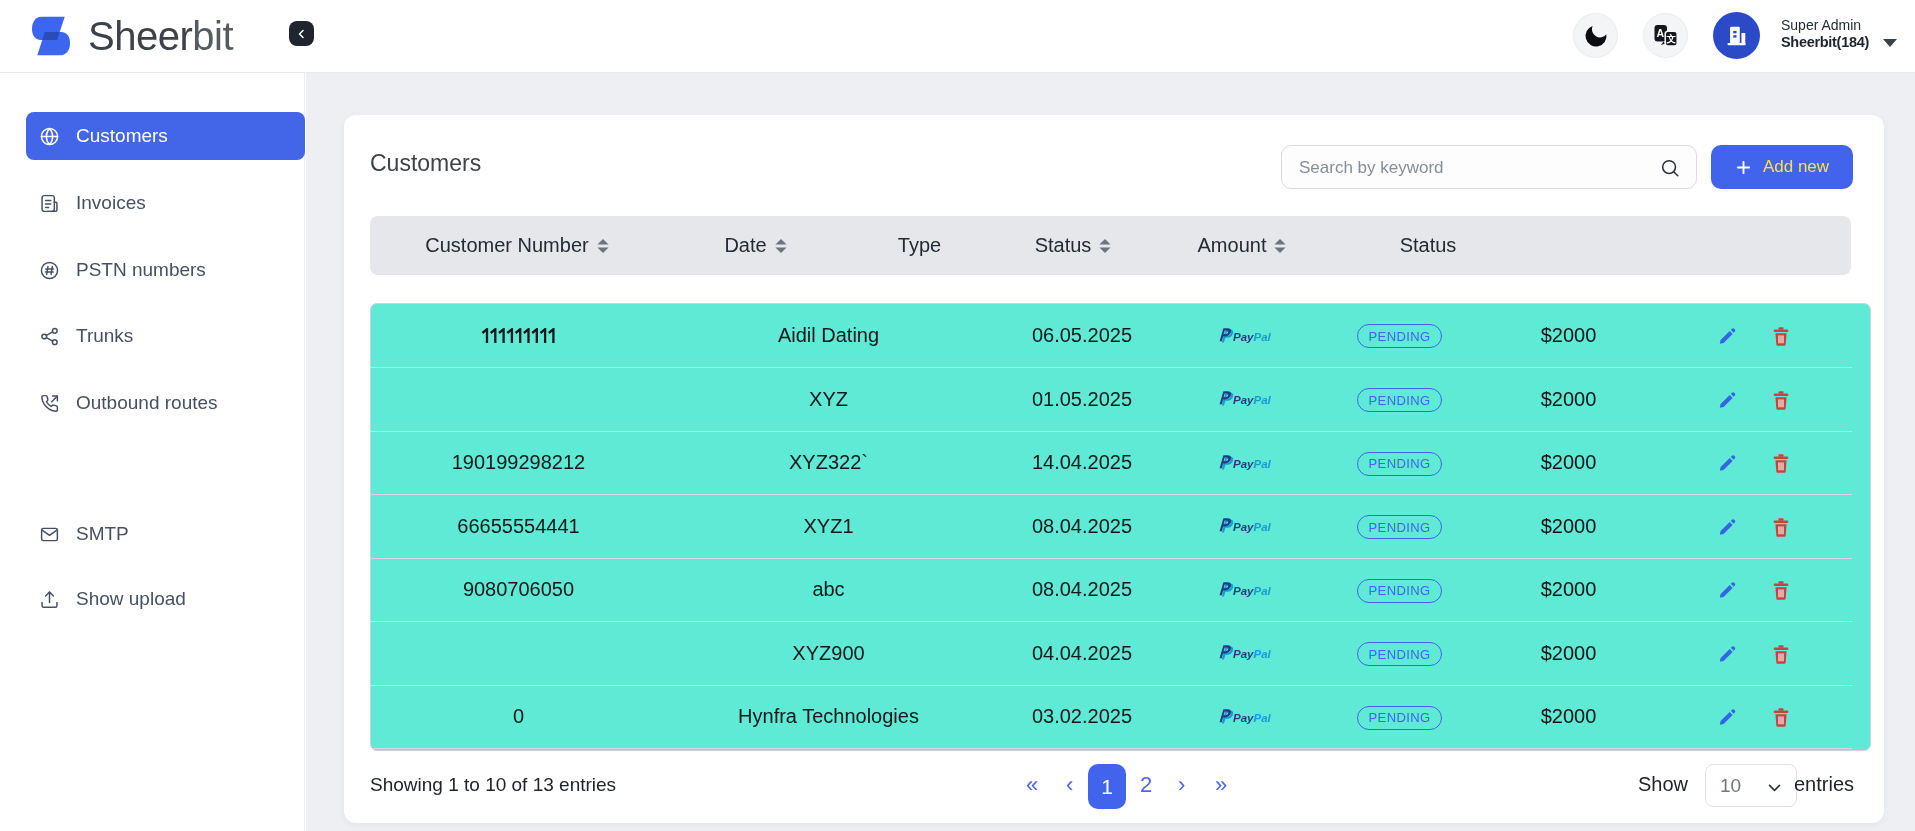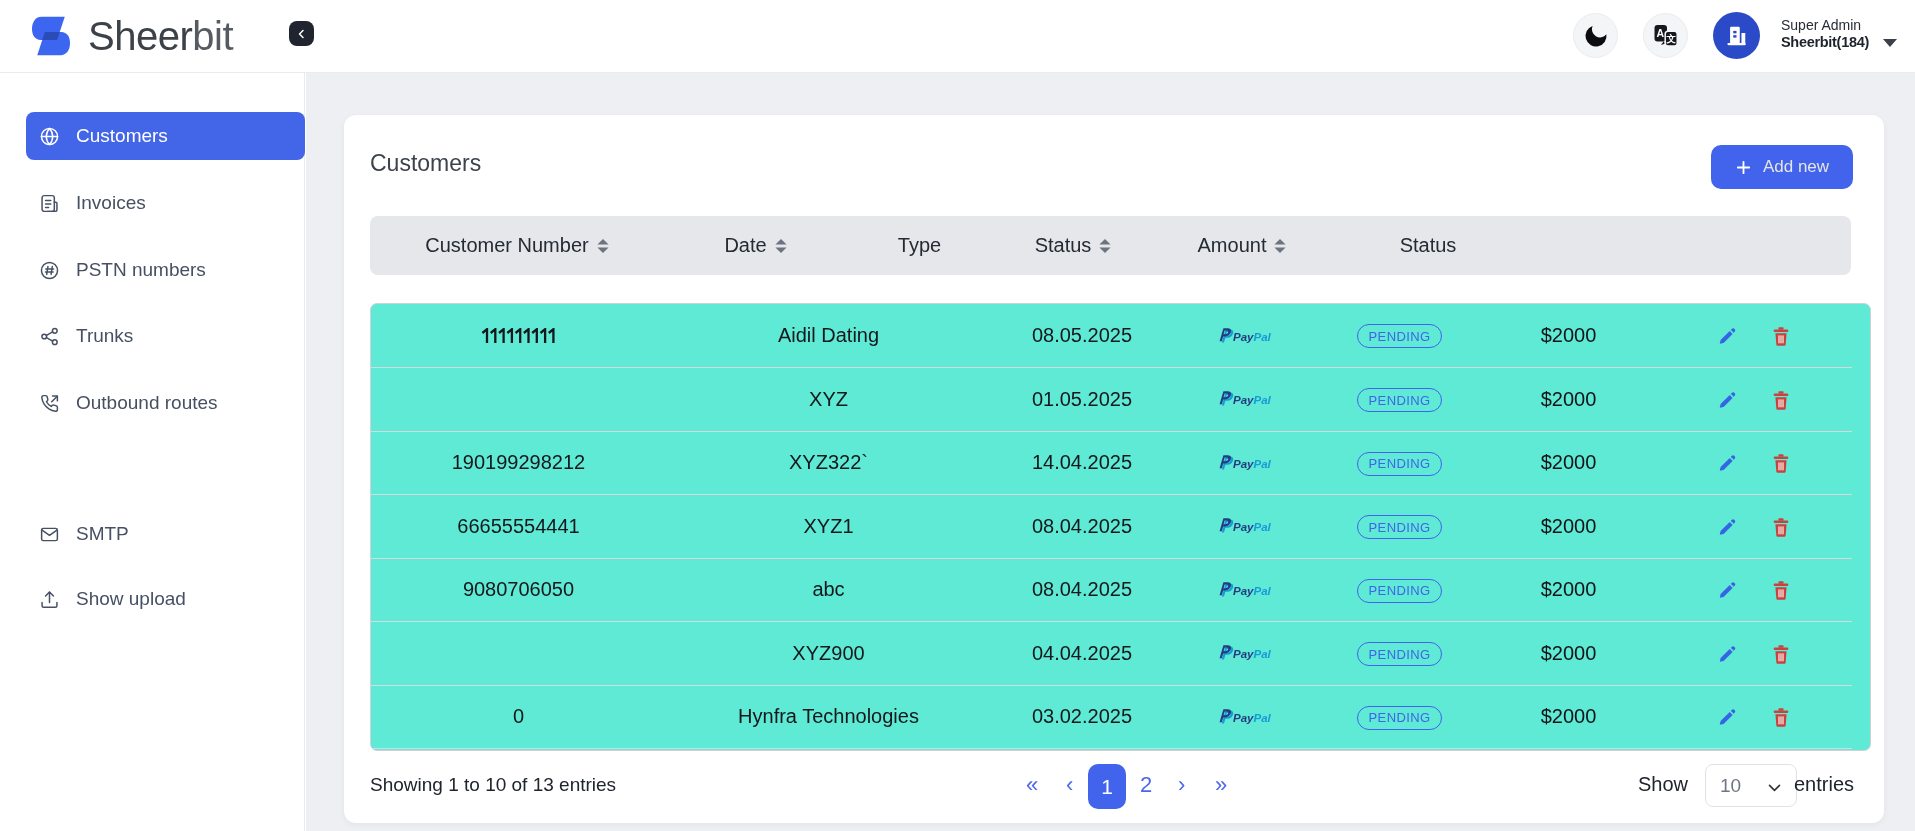--- a/index.html
+++ b/index.html
@@ -26,21 +26,21 @@
 .navItem svg { margin-left:13px; margin-right:16px; flex:0 0 auto; }
 .navItem.active { background:#4365e8; border-radius:8px; color:#fff; }
 
 
 #main { position:absolute; left:306px; top:73px; width:1609px; height:758px; background:#edeff2; }
 #card { position:absolute; left:38px; top:42px; width:1540px; height:708px; background:#fff; border-radius:12px; box-shadow:0 2px 6px rgba(30,40,70,0.05); }
 #cardTitle { position:absolute; left:26px; top:35px; font-size:23px; font-weight:500; color:#3d434c; }
 #searchBox { position:absolute; left:937px; top:30px; width:416px; height:44px; border:1px solid #d8dce2; border-radius:10px; background:#fdfdfe; }
 #searchBox .ph { position:absolute; left:17px; top:12px; font-size:17px; color:#868d98; }
 #searchBox svg { position:absolute; right:15px; top:11px; }
-#addBtn { position:absolute; left:1367px; top:30px; width:142px; height:44px; border-radius:10px; background:#4263eb; color:#e5e5e5; display:flex; align-items:center; justify-content:center; font-size:17px; }
+#addBtn { position:absolute; left:1367px; top:30px; width:142px; height:44px; border-radius:10px; background:#4263eb; color:#fde047; display:flex; align-items:center; justify-content:center; font-size:17px; }
 #addBtn svg { margin-right:11px; }
 
 
 #thead { position:absolute; left:26px; top:101px; width:1481px; height:59px; background:#e5e7ea; border-radius:8px; display:flex; align-items:center; }
 .th { display:flex; align-items:center; justify-content:center; font-size:20px; color:#242b35; font-weight:400; }
 .th svg { margin-left:7px; }
 #tbodyWrap { position:absolute; left:26px; top:188px; width:1501px; height:448px; border:1px solid #ced3d9; border-radius:7px; overflow:hidden; background:#5eead4; }
 table { border-collapse:collapse; width:1479px; table-layout:fixed; }
 td { height:63.5px; text-align:center; vertical-align:middle; font-size:20px; color:#14171c; border-top:1px solid #d6dade; }
 tr:first-child td { border-top:none; }
@@ -61,20 +61,27 @@
 #selBox .val { position:absolute; left:14px; top:10px; font-size:19px; color:#6f7680; }
 #selBox svg { position:absolute; right:13px; top:14px; }
 #entriesLbl { position:absolute; left:156px; top:9px; font-size:20px; color:#20252d; }
 </style>
 </head>
 <body>
 
 <div id="main">
   <div id="card">
     <div id="cardTitle">Customers</div>
+    <div id="searchBox">
+      <span class="ph">Search by keyword</span>
+      <svg width="22" height="22" viewBox="0 0 24 24" fill="none" stroke="#2c313a" stroke-width="1.7" stroke-linecap="round">
+          <circle cx="11" cy="11" r="7"></circle>
+          <line x1="16.3" y1="16.3" x2="20.5" y2="20.5"></line>
+        </svg>
+    </div>
     <div id="addBtn">
       <svg width="17" height="17" viewBox="0 0 24 24" fill="none" stroke="#fff" stroke-width="2.6" stroke-linecap="round">
           <line x1="12" y1="4" x2="12" y2="20"></line>
           <line x1="4" y1="12" x2="20" y2="12"></line>
         </svg>
       <span>Add new</span>
     </div>
 
     <div id="thead">
       <div class="th c1">Customer Number <svg width="14" height="16" viewBox="0 0 14 16">
@@ -106,21 +113,21 @@
                   <path d="M9.700000000000001 5 L14.3 1.2 V15" fill="none" stroke="#14171c" stroke-width="2.3"></path>
                   <path d="M18 5 L22.6 1.2 V15" fill="none" stroke="#14171c" stroke-width="2.3"></path>
                   <path d="M26.300000000000004 5 L30.900000000000002 1.2 V15" fill="none" stroke="#14171c" stroke-width="2.3"></path>
                   <path d="M34.6 5 L39.2 1.2 V15" fill="none" stroke="#14171c" stroke-width="2.3"></path>
                   <path d="M42.9 5 L47.5 1.2 V15" fill="none" stroke="#14171c" stroke-width="2.3"></path>
                   <path d="M51.2 5 L55.800000000000004 1.2 V15" fill="none" stroke="#14171c" stroke-width="2.3"></path>
                   <path d="M59.50000000000001 5 L64.10000000000001 1.2 V15" fill="none" stroke="#14171c" stroke-width="2.3"></path>
                   <path d="M67.80000000000001 5 L72.4 1.2 V15" fill="none" stroke="#14171c" stroke-width="2.3"></path>
                 </svg></td>
               <td class="c2">Aidil Dating</td>
-              <td class="c3">08.05.2025</td>
+              <td class="c3">06.05.2025</td>
               <td class="c4"><svg width="53" height="15" viewBox="0 0 53 15" style="vertical-align:middle;margin-top:-3px">
 <g transform="translate(1.4 0.2) skewX(-8)">
 <path d="M1.0 13 L3.0 0 H7.2 C9.9 0 11.4 1.5 11.0 3.9 C10.6 6.6 8.5 8.2 5.7 8.2 H3.9 L3.2 13 Z M4.6 2.3 L4.0 6.0 H5.8 C7.1 6.0 8.2 5.4 8.4 4.1 C8.6 3.0 7.9 2.3 6.6 2.3 Z" transform="translate(2.4 1.4)" fill="#179bd7" fill-rule="evenodd"></path>
 <path d="M1.0 13 L3.0 0 H7.2 C9.9 0 11.4 1.5 11.0 3.9 C10.6 6.6 8.5 8.2 5.7 8.2 H3.9 L3.2 13 Z M4.6 2.3 L4.0 6.0 H5.8 C7.1 6.0 8.2 5.4 8.4 4.1 C8.6 3.0 7.9 2.3 6.6 2.3 Z" fill="#253b80" fill-rule="evenodd"></path>
 </g>
 <text x="14" y="12.8" font-family="Liberation Sans" font-size="11.5" font-weight="bold" font-style="italic" fill="#253b80">Pay<tspan fill="#179bd7">Pal</tspan></text>
 </svg></td>
               <td class="c5"><span class="badge">PENDING</span></td>
               <td class="c6"><span class="amount">$2000</span></td>
               <td class="c7 actIcons"><svg width="19" height="19" viewBox="0 0 24 24" fill="#3565e3">

